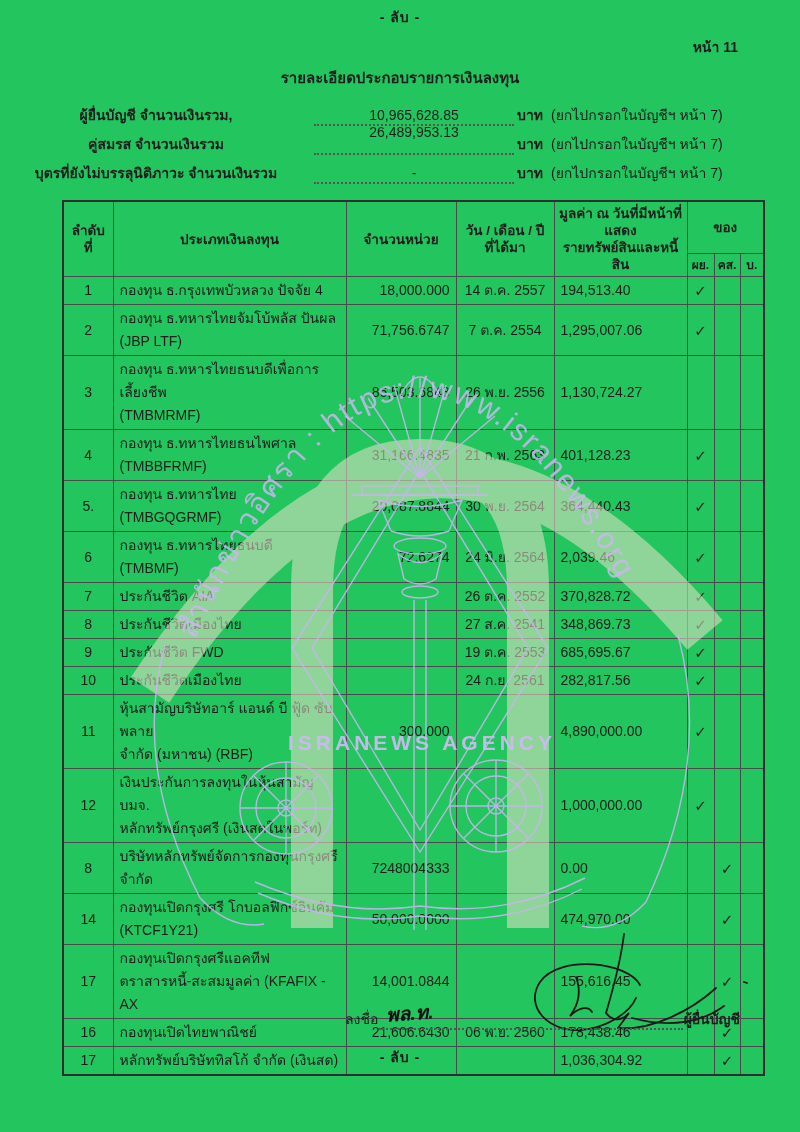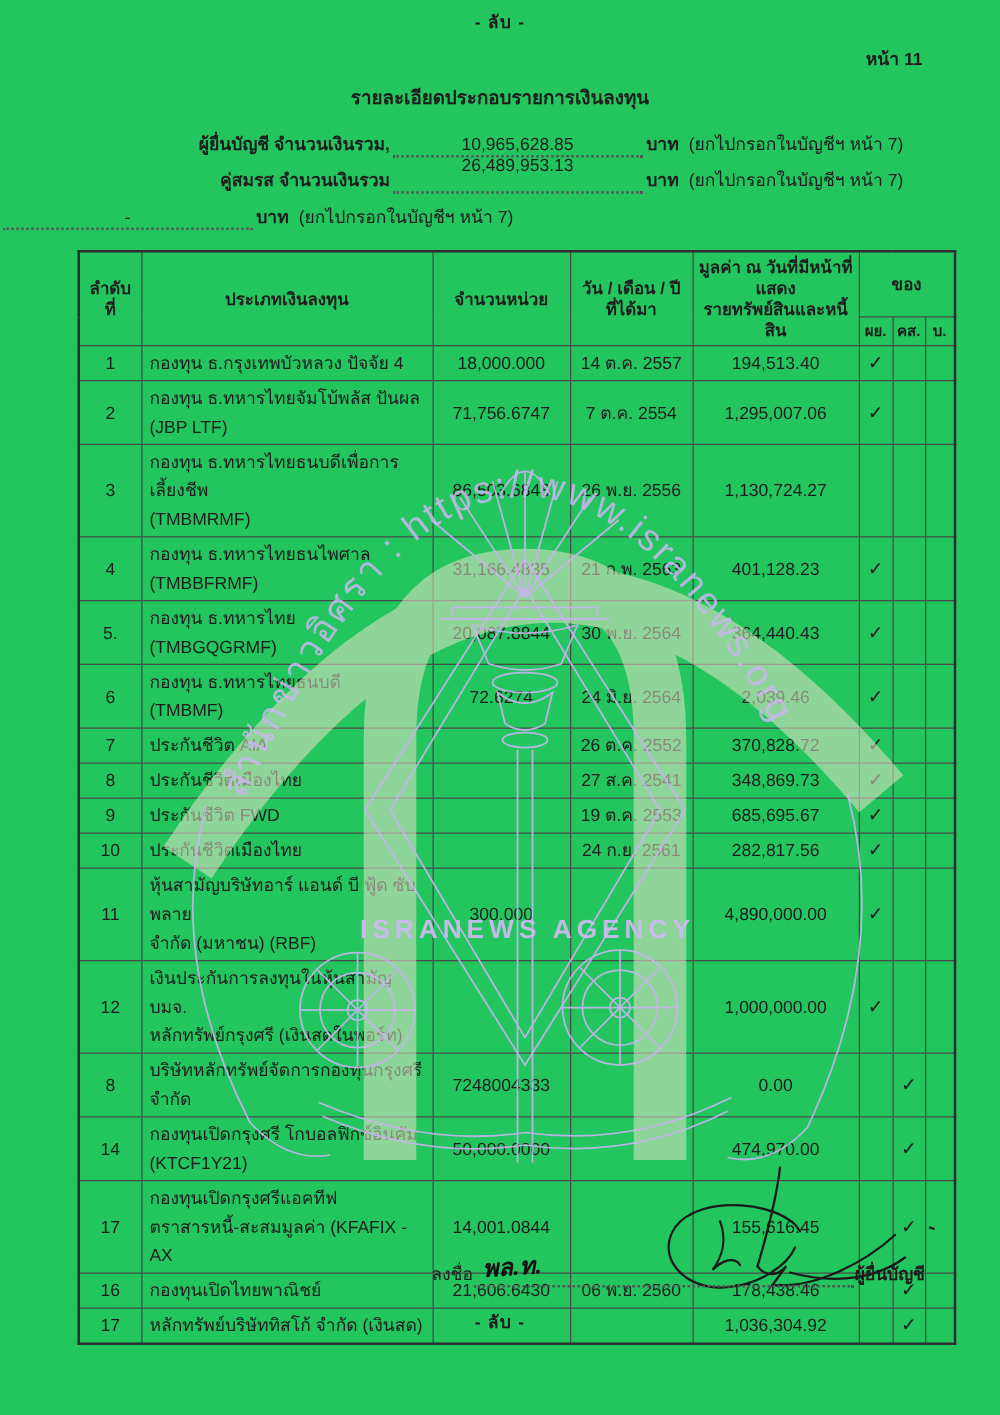--- a/index.html
+++ b/index.html
@@ -10,41 +10,41 @@
     color:#1d1d1d; font-size:14px;
   }
   .secret{position:absolute; left:0; width:100%; text-align:center; font-weight:bold; letter-spacing:1px;}
   .secret.top{top:6px;}
   .secret.bottom{top:1046px;}
   .page-num{position:absolute; top:36px; right:62px; font-weight:bold;}
   .doc-title{position:absolute; top:66px; left:0; width:100%; text-align:center; font-weight:bold; font-size:15px;}
 
   .summary{position:absolute; top:97px; left:0; width:100%;}
   .sumline{display:flex; align-items:flex-end; height:29px;}
-  .sl-label{width:312px; text-align:right; font-weight:bold; white-space:nowrap;margin-top:44px;}
+  .sl-label{width:312px; text-align:center; font-weight:bold; white-space:nowrap;margin-top:44px;}
   .sl-dots{width:200px; border-bottom:2px dotted #555; text-align:center; position:relative; margin-left:2px;}
   .sl-value{display:inline-block; position:relative; line-height:17px;}
   .sumline:nth-child(2) .sl-value{top:-12px;}
   .sl-baht{font-weight:bold; margin-left:3px; white-space:nowrap;}
   .sl-note{margin-left:8px; white-space:nowrap;}
 
   table.inv{
     position:absolute; top:200px; left:62px; width:701px;
     border-collapse:collapse; table-layout:fixed;
     border:2px solid #2f2f2f;
   }
   table.inv th, table.inv td{border:1px solid #4a4a4a;}
   table.inv th{font-weight:bold; text-align:center; white-space:pre-line; line-height:17px; padding:3px 2px; font-size:13.5px;}
   table.inv th.sub{font-size:12px; padding:2px 0; height:18px;}
   table.inv td{line-height:23px; padding:2px 6px; vertical-align:middle;}
   td.c-no{text-align:center;}
   td.c-type{text-align:left; white-space:pre-line; padding-left:8px;}
-  td.c-units{text-align:center; padding-right:9px;}
+  td.c-units{text-align:right; padding-right:9px;}
   td.c-date{text-align:center;}
-  td.c-value{text-align:center; padding-right:26px;}
+  td.c-value{text-align:left; padding-right:26px;}
   td.c-chk{text-align:center; font-size:15px; padding:1px 0;}
 
   .watermark{position:absolute; left:0; top:0; width:800px; height:1132px; pointer-events:none;}
   .sig-svg{position:absolute; left:500px; top:920px; width:300px; height:125px; pointer-events:none;}
   .hand{position:absolute; left:386px; top:998px; font-size:19px; font-weight:bold; font-style:italic; transform:rotate(-4deg); color:#111;}
   .sig-row{position:absolute; top:1008px; left:345px; width:395px; display:flex; align-items:flex-end;}
   .sig-label{font-weight:normal; white-space:nowrap;}
   .sig-dots{flex:1; border-bottom:2px dotted #555; height:20px; margin:0 1px;}
   .signer-label{font-weight:bold; white-space:nowrap;}
 </style>
@@ -64,20 +64,21 @@
       <span class="sl-baht">บาท</span>
       <span class="sl-note">(ยกไปกรอกในบัญชีฯ หน้า 7)</span>
     </div>
     <div class="sumline">
       <span class="sl-label">คู่สมรส  จำนวนเงินรวม</span>
       <span class="sl-dots"><span class="sl-value">26,489,953.13</span></span>
       <span class="sl-baht">บาท</span>
       <span class="sl-note">(ยกไปกรอกในบัญชีฯ หน้า 7)</span>
     </div>
     <div class="sumline">
+      <span class="sl-label">บุตรที่ยังไม่บรรลุนิติภาวะ  จำนวนเงินรวม</span>
       <span class="sl-dots"><span class="sl-value">-</span></span>
       <span class="sl-baht">บาท</span>
       <span class="sl-note">(ยกไปกรอกในบัญชีฯ หน้า 7)</span>
     </div>
   </div>
 
   <table class="inv">
     <colgroup>
       <col style="width:50px">
         <col style="width:233px">

